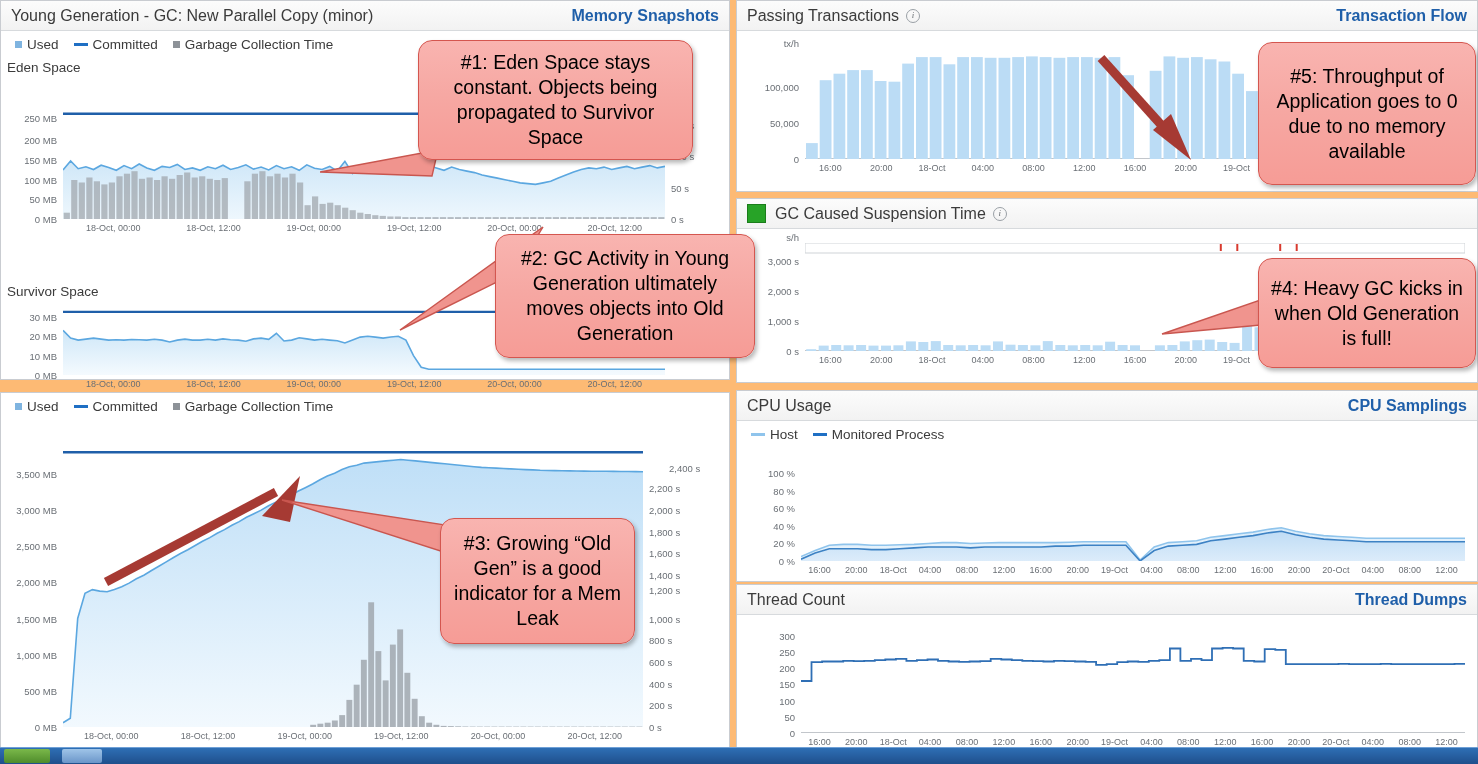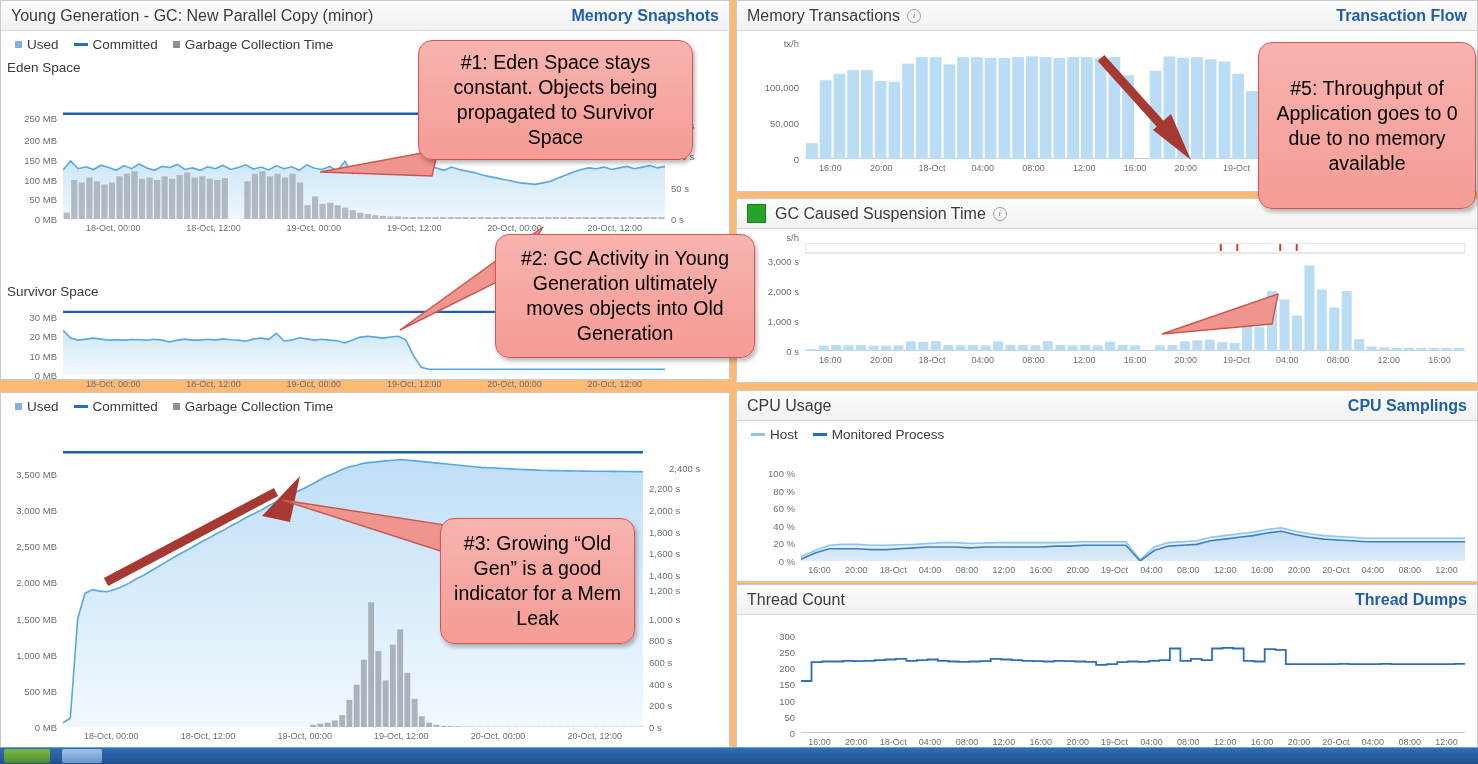--- a/index.html
+++ b/index.html
@@ -439,21 +439,21 @@
               <rect x="573.4" y="281.6" width="5.9" height="0.4" fill="rgba(160,167,174,.85)"></rect>
               <line x1="0" x2="580" y1="7.230769230769226" y2="7.230769230769226" stroke="#1f5fa9" stroke-width="2.4"></line>
             </svg>
           </div>
       </div>
     </div>
   </div>
 
   <div class="panel" style="left:736px;top:0;width:742px;height:192px;">
     <div class="panel-head">
-      <span class="panel-title">Memory Transactions</span>
+      <span class="panel-title">Passing Transactions</span>
       <span class="info-icon">i</span>
       <span class="panel-link">Transaction Flow</span>
     </div>
     <div class="panel-body">
       <div class="chart" style="position:absolute;left:0;top:8px;width:742px;height:175px;">
         <div class="axis-l" id="tx-yl" style="left:0;top:8px;width:62px;height:112px;">
             <div style="top: 112px;">0</div>
             <div style="top: 75.871px;">50,000</div>
             <div style="top: 39.7419px;">100,000</div>
             <div style="top: -4px;">tx/h</div>
@@ -766,22 +766,23 @@
   <svg class="arrow" style="left:1160px;top:292px;width:120px;height:50px;" viewBox="0 0 120 50">
     <polygon points="118,2 2,42 112,32" fill="#f0948e" stroke="#c9564f" stroke-width="1.4"></polygon>
   </svg>
 
   <div class="callout" style="left:418px;top:40px;width:275px;height:120px;">#1: Eden Space stays constant. Objects being propagated to Survivor Space</div>
 
   <div class="callout" style="left:495px;top:234px;width:260px;height:124px;">#2: GC Activity in Young Generation ultimately moves objects into Old Generation</div>
 
   <div class="callout" style="left:440px;top:518px;width:195px;height:126px;">#3: Growing “Old Gen” is a good indicator for a Mem Leak</div>
 
-
-  <div class="callout" style="left:1258px;top:42px;width:218px;height:167px;">#5: Throughput of Application goes to 0 due to no memory available</div>
+  <div class="callout" style="left:1258px;top:258px;width:218px;height:110px;">#4: Heavy GC kicks in when Old Generation is full!</div>
+
+  <div class="callout" style="left:1258px;top:42px;width:218px;height:143px;">#5: Throughput of Application goes to 0 due to no memory available</div>
 
   <div class="taskbar">
     <div class="tb-btn" style="left:4px;width:46px;"></div>
     <div class="tb-btn" style="left:62px;width:40px;background:linear-gradient(to bottom,#9fc4e8,#6b96c9);"></div>
     <span class="tb-time"></span>
   </div>
 
 </div>
 
 </body></html>

